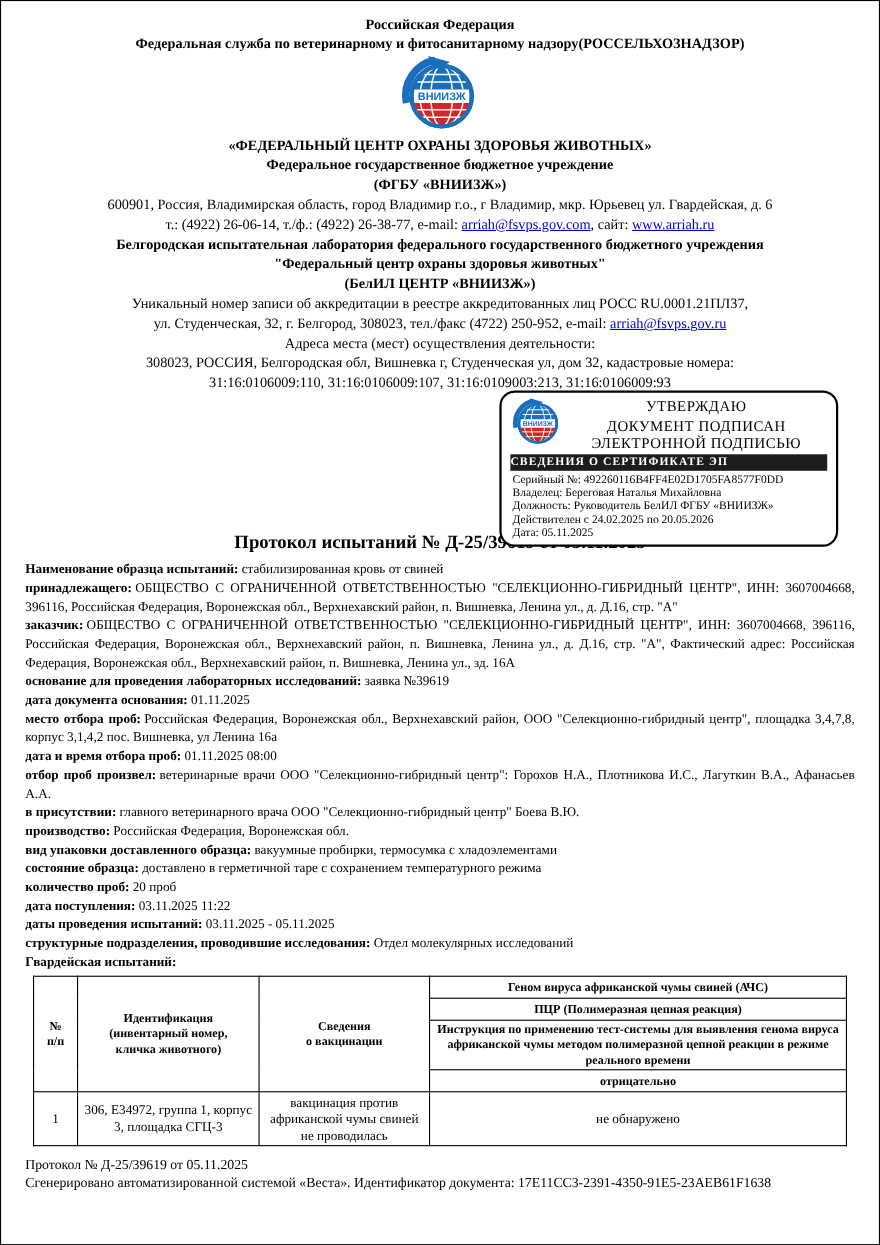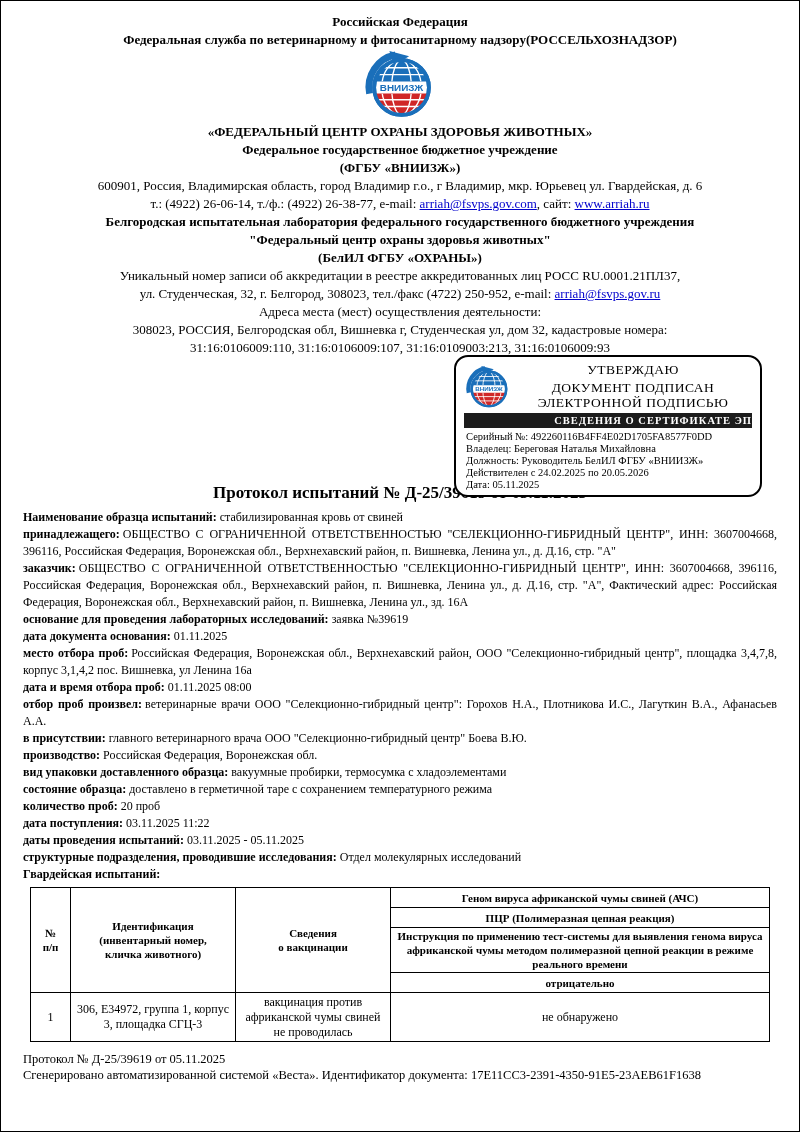--- a/index.html
+++ b/index.html
@@ -16,25 +16,25 @@
   .hdr{text-align:center;padding-top:12px;font-size:13px;line-height:18px;}
   .hdr .b{font-weight:bold;}
   .logo-row{height:70px;margin:2px 0 2px 0;}
   .link{color:#0000cc;text-decoration:underline;cursor:pointer;}
   
   .stamp{
     position:absolute;left:453px;top:354px;width:308px;
     border:2px solid #000;border-radius:14px;background:#fff;
     padding:5px 7px 4px 7px;box-sizing:border-box;z-index:3;
   }
-  .stamp-top{display:flex;align-items:flex-end;}
+  .stamp-top{display:flex;align-items:flex-start;}
   .stamp-top .txt{flex:1;text-align:center;font-size:13.5px;line-height:15px;letter-spacing:.5px;}
   .stamp-top .approve{margin-bottom:3px;}
   .cert-bar{
-    background:#1c1c1c;color:#fff;text-align:right;
+    background:#1c1c1c;color:#fff;text-align:left;
     font-size:10.5px;font-weight:bold;letter-spacing:1px;
     padding:2px 0;margin:3px 1px 3px 1px;
   }
   .stamp-details{font-size:10.5px;line-height:12px;text-align:left;padding-left:3px;}
   
   .title{margin-top:126px;text-align:center;font-weight:bold;font-size:17px;line-height:20px;}
   
   .docbody{padding:6px 22px 0 22px;font-size:12px;line-height:17px;text-align:justify;}
   .field{margin:0;}
   .lbl{font-weight:bold;padding-right:3px;}
@@ -87,21 +87,21 @@
       </svg>
     </div>
 
     <div class="b">«ФЕДЕРАЛЬНЫЙ ЦЕНТР ОХРАНЫ ЗДОРОВЬЯ ЖИВОТНЫХ»</div>
     <div class="b">Федеральное государственное бюджетное учреждение</div>
     <div class="b">(ФГБУ «ВНИИЗЖ»)</div>
     <div>600901, Россия, Владимирская область, город Владимир г.о., г Владимир, мкр. Юрьевец ул. Гвардейская, д. 6</div>
     <div><span>т.: (4922) 26-06-14, т./ф.: (4922) 26-38-77, e-mail: </span><span class="link">arriah@fsvps.gov.com</span><span>, сайт: </span><span class="link">www.arriah.ru</span></div>
     <div class="b">Белгородская испытательная лаборатория федерального государственного бюджетного учреждения</div>
     <div class="b">"Федеральный центр охраны здоровья животных"</div>
-    <div class="b">(БелИЛ ФГБУ «ОХРАНЫ»)</div>
+    <div class="b">(БелИЛ ЦЕНТР «ВНИИЗЖ»)</div>
     <div>Уникальный номер записи об аккредитации в реестре аккредитованных лиц РОСС RU.0001.21ПЛ37,</div>
     <div><span>ул. Студенческая, 32, г. Белгород, 308023, тел./факс (4722) 250-952, e-mail: </span><span class="link">arriah@fsvps.gov.ru</span></div>
     <div>Адреса места (мест) осуществления деятельности:</div>
     <div>308023, РОССИЯ, Белгородская обл, Вишневка г, Студенческая ул, дом 32, кадастровые номера:</div>
     <div>31:16:0106009:110, 31:16:0106009:107, 31:16:0109003:213, 31:16:0106009:93</div>
   </div>
 
   <div class="stamp">
     <div class="stamp-top">
       <svg width="50" height="44" viewBox="0 0 104 92">

